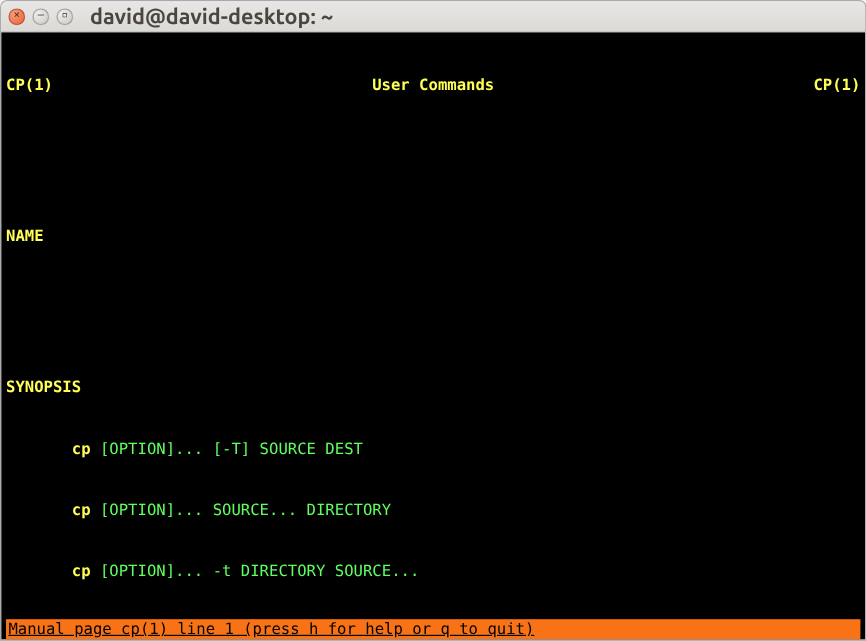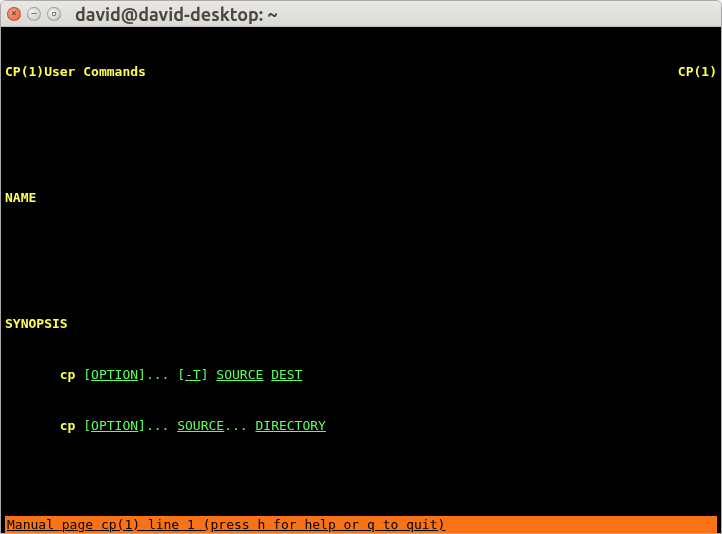--- a/index.html
+++ b/index.html
@@ -58,24 +58,24 @@
       white-space: pre;
       overflow: hidden;
       display: flex;
       flex-direction: column;
       font-size: 13px;
       line-height: 17px;
     }
     .terminal-body { flex: 1; overflow: hidden; }
     .hdr { color: #ffff55; font-weight: bold; display: flex; }
     .hdr .left { flex: 0 0 auto; }
-    .hdr .center { flex: 1; }
+    .hdr .center { flex: 1; text-align: center; }
     .hdr .right { flex: 0 0 auto; }
     .b { color: #ffff55; font-weight: bold; margin-top: 24px; }
-    .u { text-decoration: underline; }
+    .u { }
     .indent1 { padding-left: 7ch; }
     .blank { height: 17px; }
     .statusbar {
       background: #f97316;
       color: #000;
       padding: 0 2px;
       height: 17px;
       text-decoration: underline;
     }
   </style>
@@ -95,20 +95,21 @@
         <span class="left">CP(1)</span>
         <span class="center">User Commands</span>
         <span class="right">CP(1)</span>
       </div>
       <div class="blank"></div>
       <div class="b">NAME</div>
       <div class="blank"></div>
       <div class="b">SYNOPSIS</div>
       <div class="indent1"><span class="b">cp</span> [<span class="u">OPTION</span>]... [<span class="u">-T</span>] <span class="u">SOURCE</span> <span class="u">DEST</span></div>
       <div class="indent1"><span class="b">cp</span> [<span class="u">OPTION</span>]... <span class="u">SOURCE</span>... <span class="u">DIRECTORY</span></div>
+      <div class="indent1"><span class="b">cp</span> [<span class="u">OPTION</span>]... <span class="u">-t</span> <span class="u">DIRECTORY</span> <span class="u">SOURCE</span>...</div>
       
       
       
       
       
       
       
       
       
       

